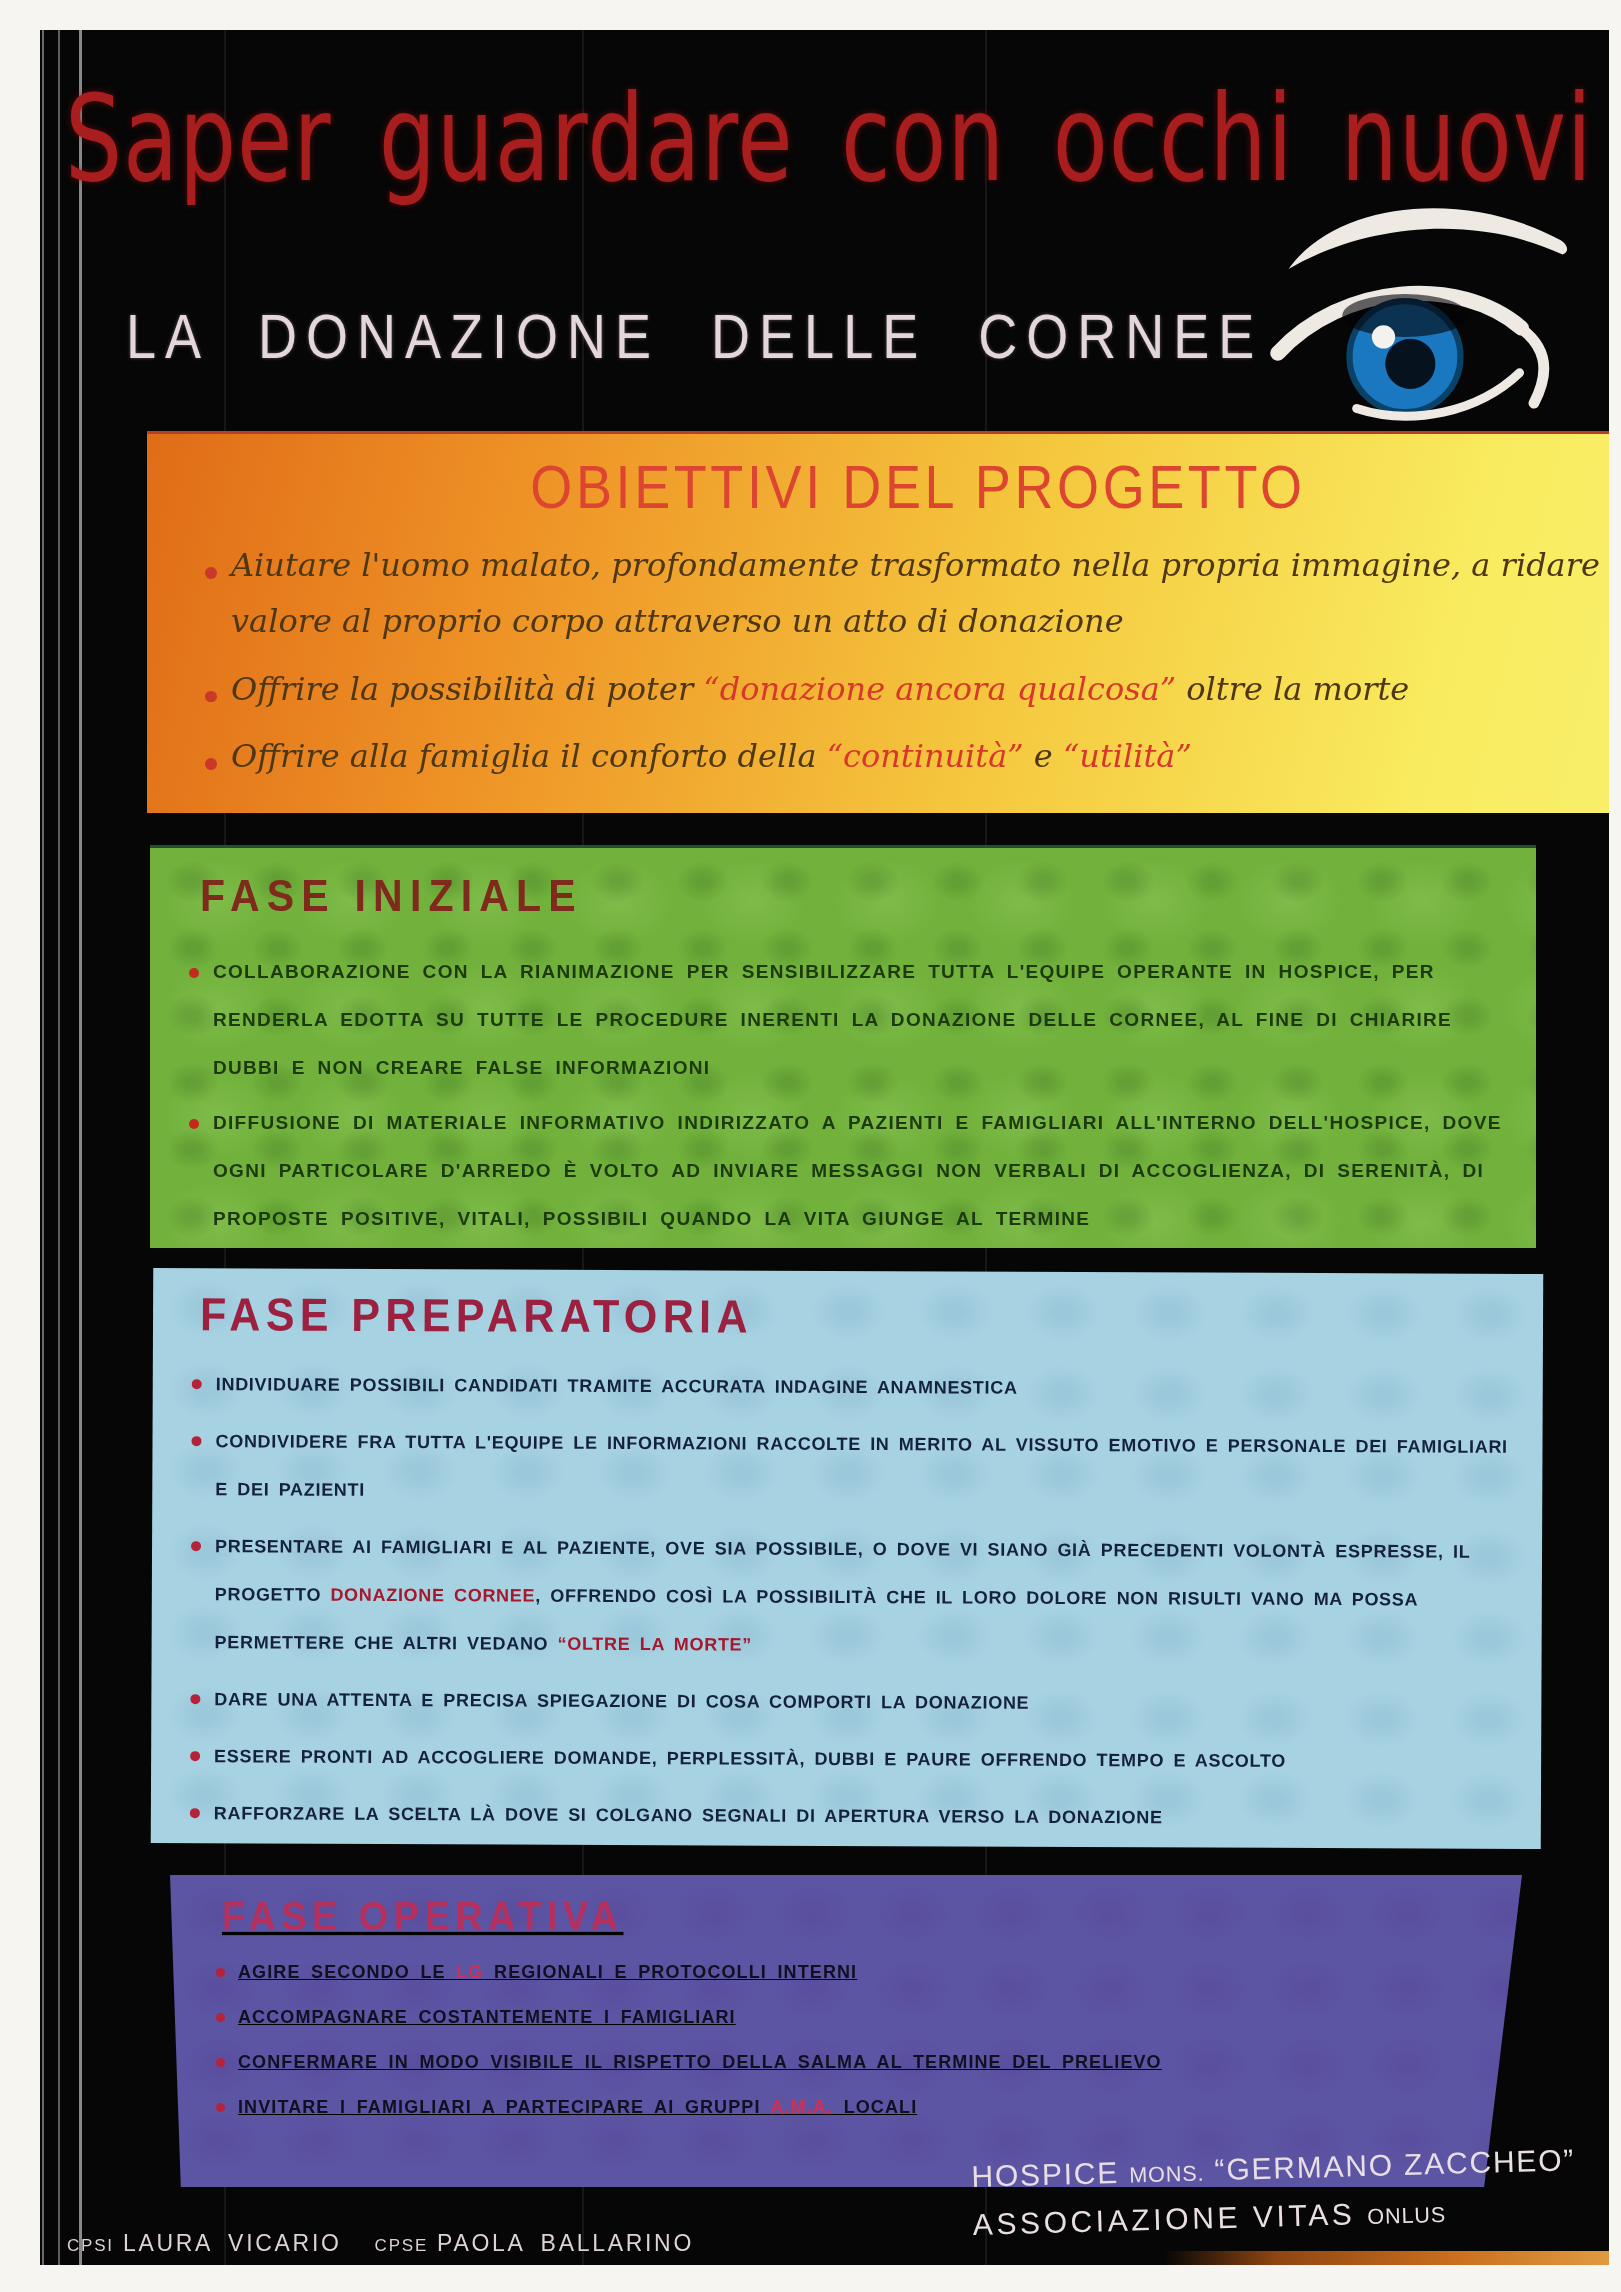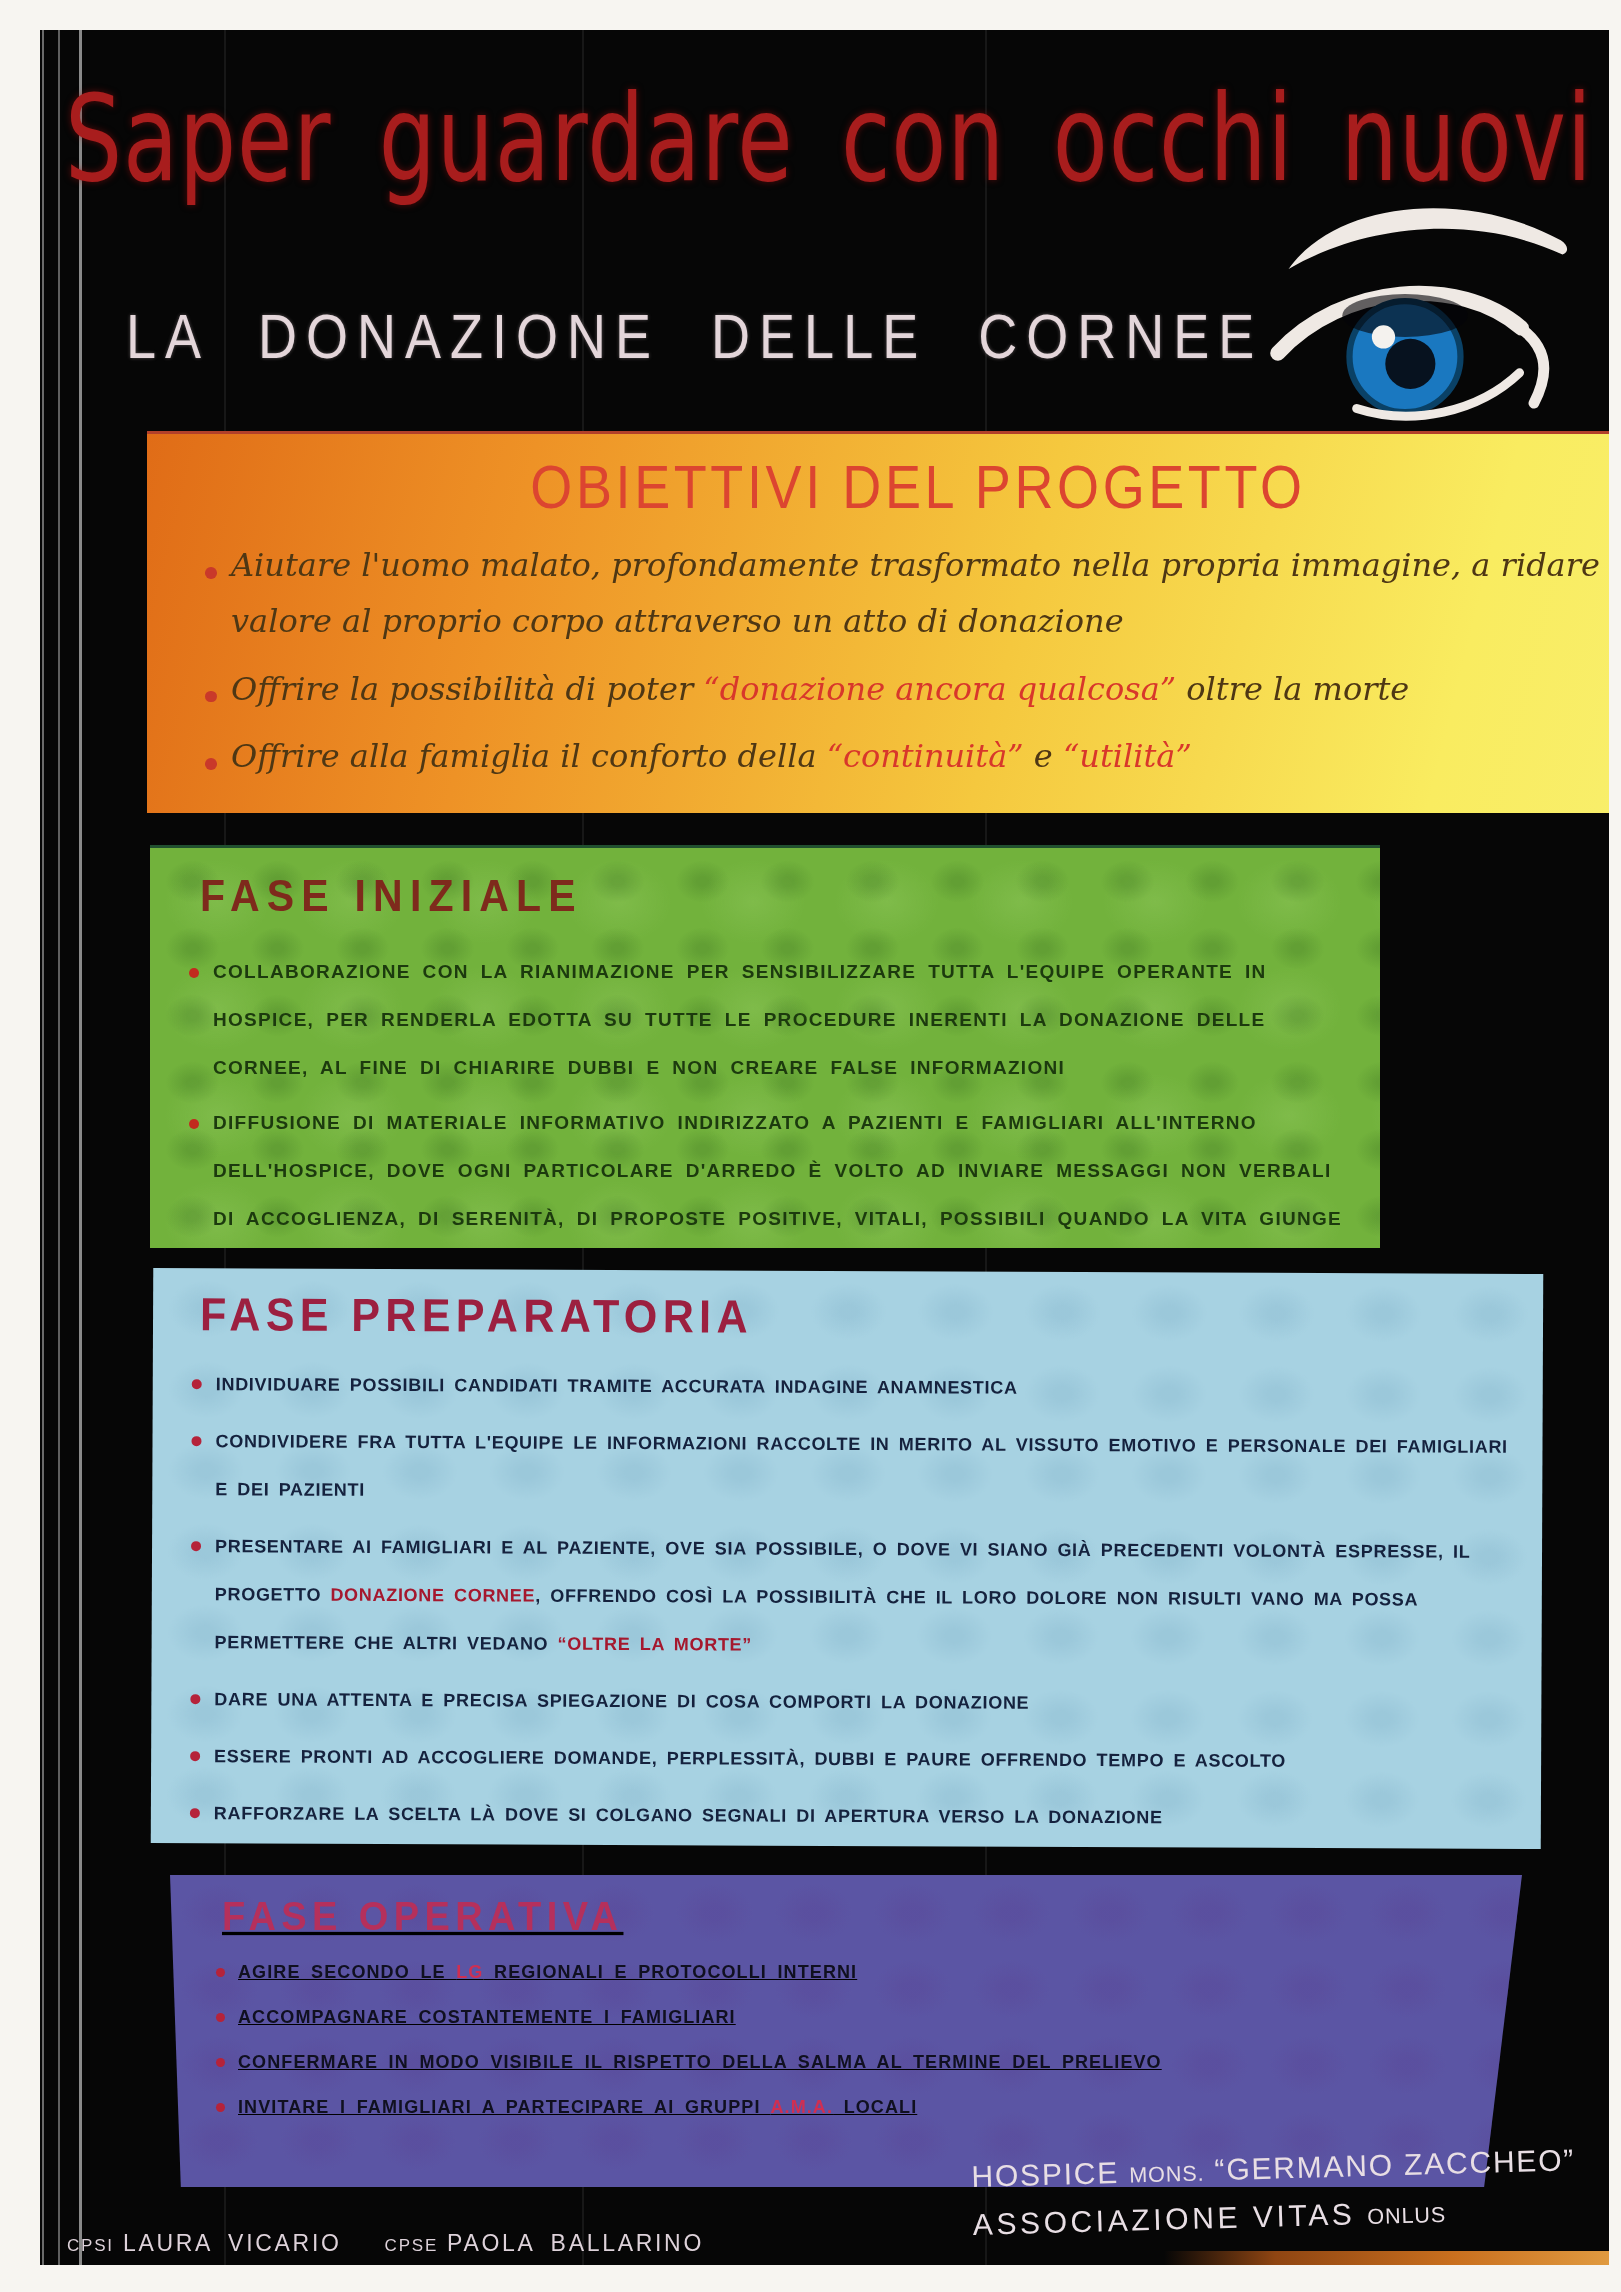--- a/index.html
+++ b/index.html
@@ -62,21 +62,21 @@
   .orange li{
     font-family:"DejaVu Serif", serif;font-style:italic;
     font-size:32px;color:#4e3714;line-height:56px;
     padding-left:32px;margin-bottom:11.6px;
   }
   .orange li::before{left:6.3px;top:30px;width:11.6px;height:11.6px;background:#c9392a;}
   .orange .hl{color:#d8372b;}
 
   
   .green{
-    left:110px;top:815px;width:1230px;height:403px;
+    left:110px;top:815px;width:1386px;height:403px;
     background-color:#72b23c;
     background-image:
       radial-gradient(rgba(35,85,20,.20) 10%, transparent 45%),
       radial-gradient(rgba(165,215,115,.25), transparent 55%);
     background-size:85px 67px,134px 107px;
     border-top:3.6px solid #20502f;
   }
   .green h2{
     margin:23px 0 0 50px;font-size:41px;color:#7e2a1c;letter-spacing:7.2px;
     transform:scaleY(1.08);transform-origin:left top;
@@ -126,21 +126,21 @@
     font-size:18px;font-weight:bold;letter-spacing:1.1px;word-spacing:4.5px;
     line-height:45px;color:#101020;padding-left:27px;
   }
   .purple li::before{left:4.5px;top:18px;width:9px;height:9px;background:#b5233a;}
   .purple .hl{color:#cf2f52;}
 
   
   .credits-left{
     position:absolute;left:27px;top:2200px;
     font-size:23px;color:#ded2da;letter-spacing:2.7px;word-spacing:7.2px;
-    display:flex;gap:43px;white-space:nowrap;
+    display:flex;gap:33px;white-space:nowrap;
   }
   .credit .role{font-size:17px;letter-spacing:1.8px;margin-right:9px;}
   .credits-right{
     position:absolute;left:931px;top:2130px;color:#e8dee4;
     transform:rotate(-1.6deg);transform-origin:left top;white-space:nowrap;
   }
   .credits-right .org-line1{font-size:30px;letter-spacing:1.8px;}
   .credits-right .org-line2{font-size:30px;letter-spacing:3.6px;margin-top:14.3px;}
   .sm{font-size:.72em;letter-spacing:0.9px;}
 

